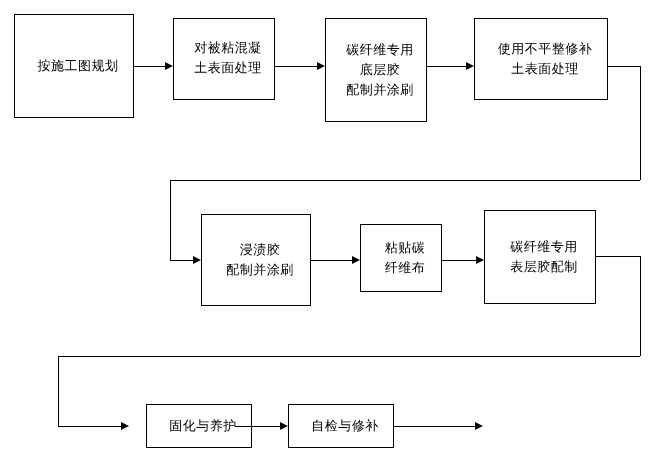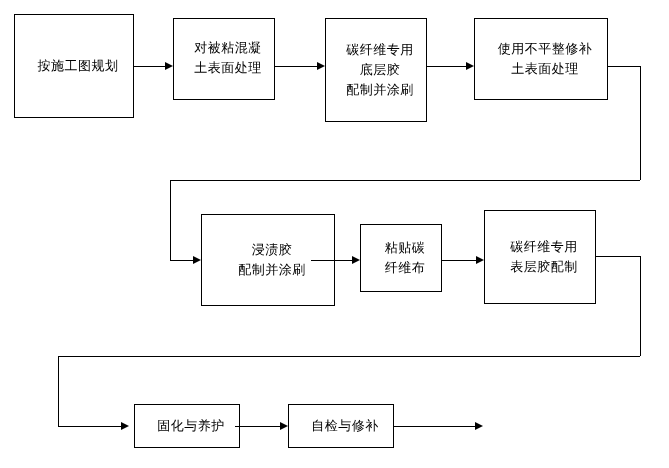--- a/index.html
+++ b/index.html
@@ -72,36 +72,36 @@
     <span class="line">碳纤维专用</span>
     <span class="line">底层胶</span>
     <span class="line">配制并涂刷</span>
   </div>
 
   <div class="node" style="left:474px; top:18px; width:134px; height:82px;">
     <span class="line">使用不平整修补</span>
     <span class="line">土表面处理</span>
   </div>
 
-  <div class="node" style="left:201px; top:214px; width:134px; height:92px;">
+  <div class="node" style="left:201px; top:214px; width:110px; height:92px;">
     <span class="line">浸渍胶</span>
     <span class="line">配制并涂刷</span>
   </div>
 
   <div class="node" style="left:360px; top:224px; width:82px; height:68px;">
     <span class="line">粘贴碳</span>
     <span class="line">纤维布</span>
   </div>
 
   <div class="node" style="left:484px; top:210px; width:112px; height:94px;">
     <span class="line">碳纤维专用</span>
     <span class="line">表层胶配制</span>
   </div>
 
-  <div class="node" style="left:134px; top:404px; width:106px; height:44px;">
+  <div class="node" style="left:146px; top:404px; width:106px; height:44px;">
     <span class="line">固化与养护</span>
   </div>
 
   <div class="node" style="left:288px; top:404px; width:106px; height:44px;">
     <span class="line">自检与修补</span>
   </div>
 
 
   <div class="conn h" style="left:134px; top:66px; width:31px;"></div>
   <div class="arrow arrow-right" style="left:165px; top:62px;"></div>

